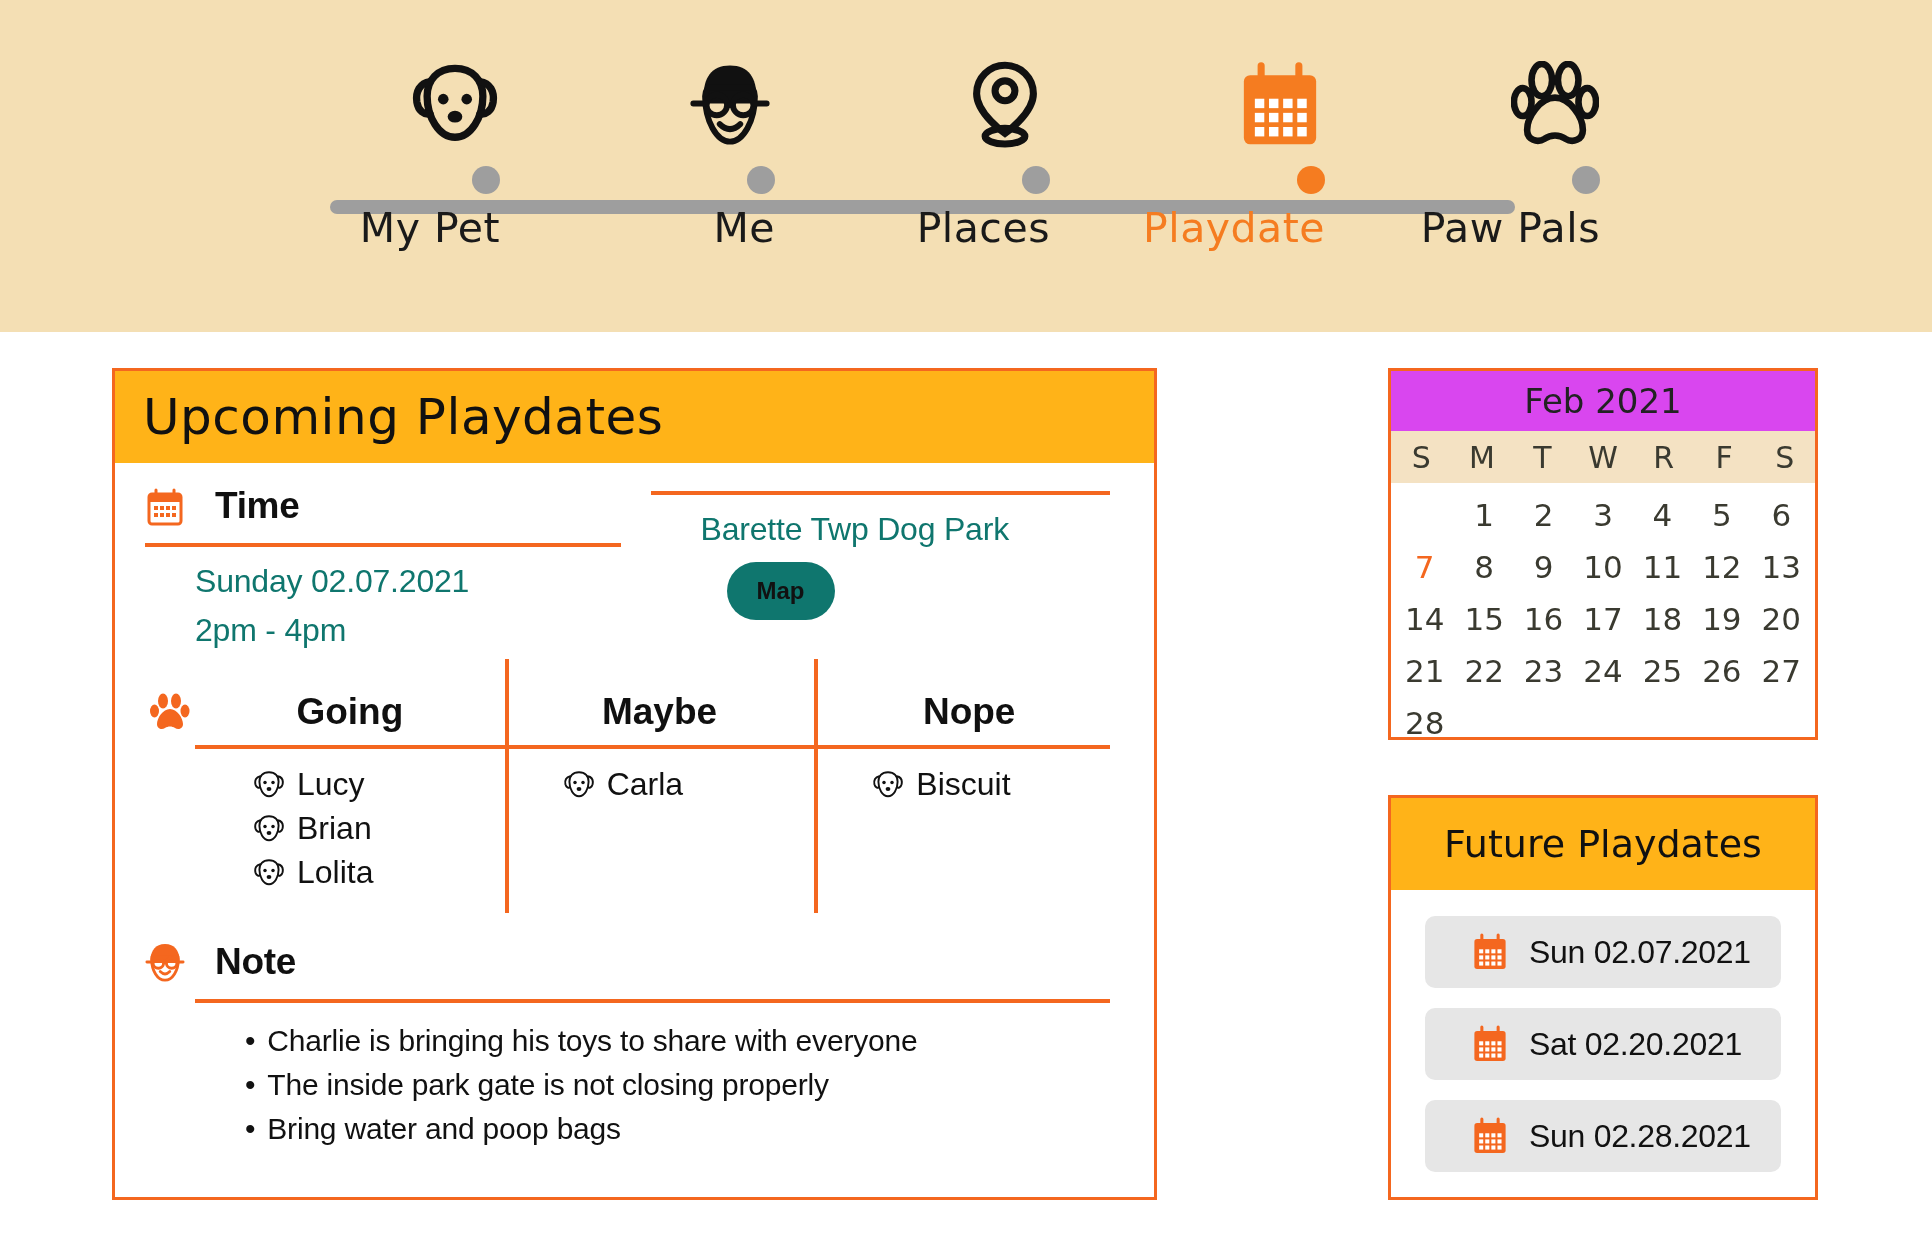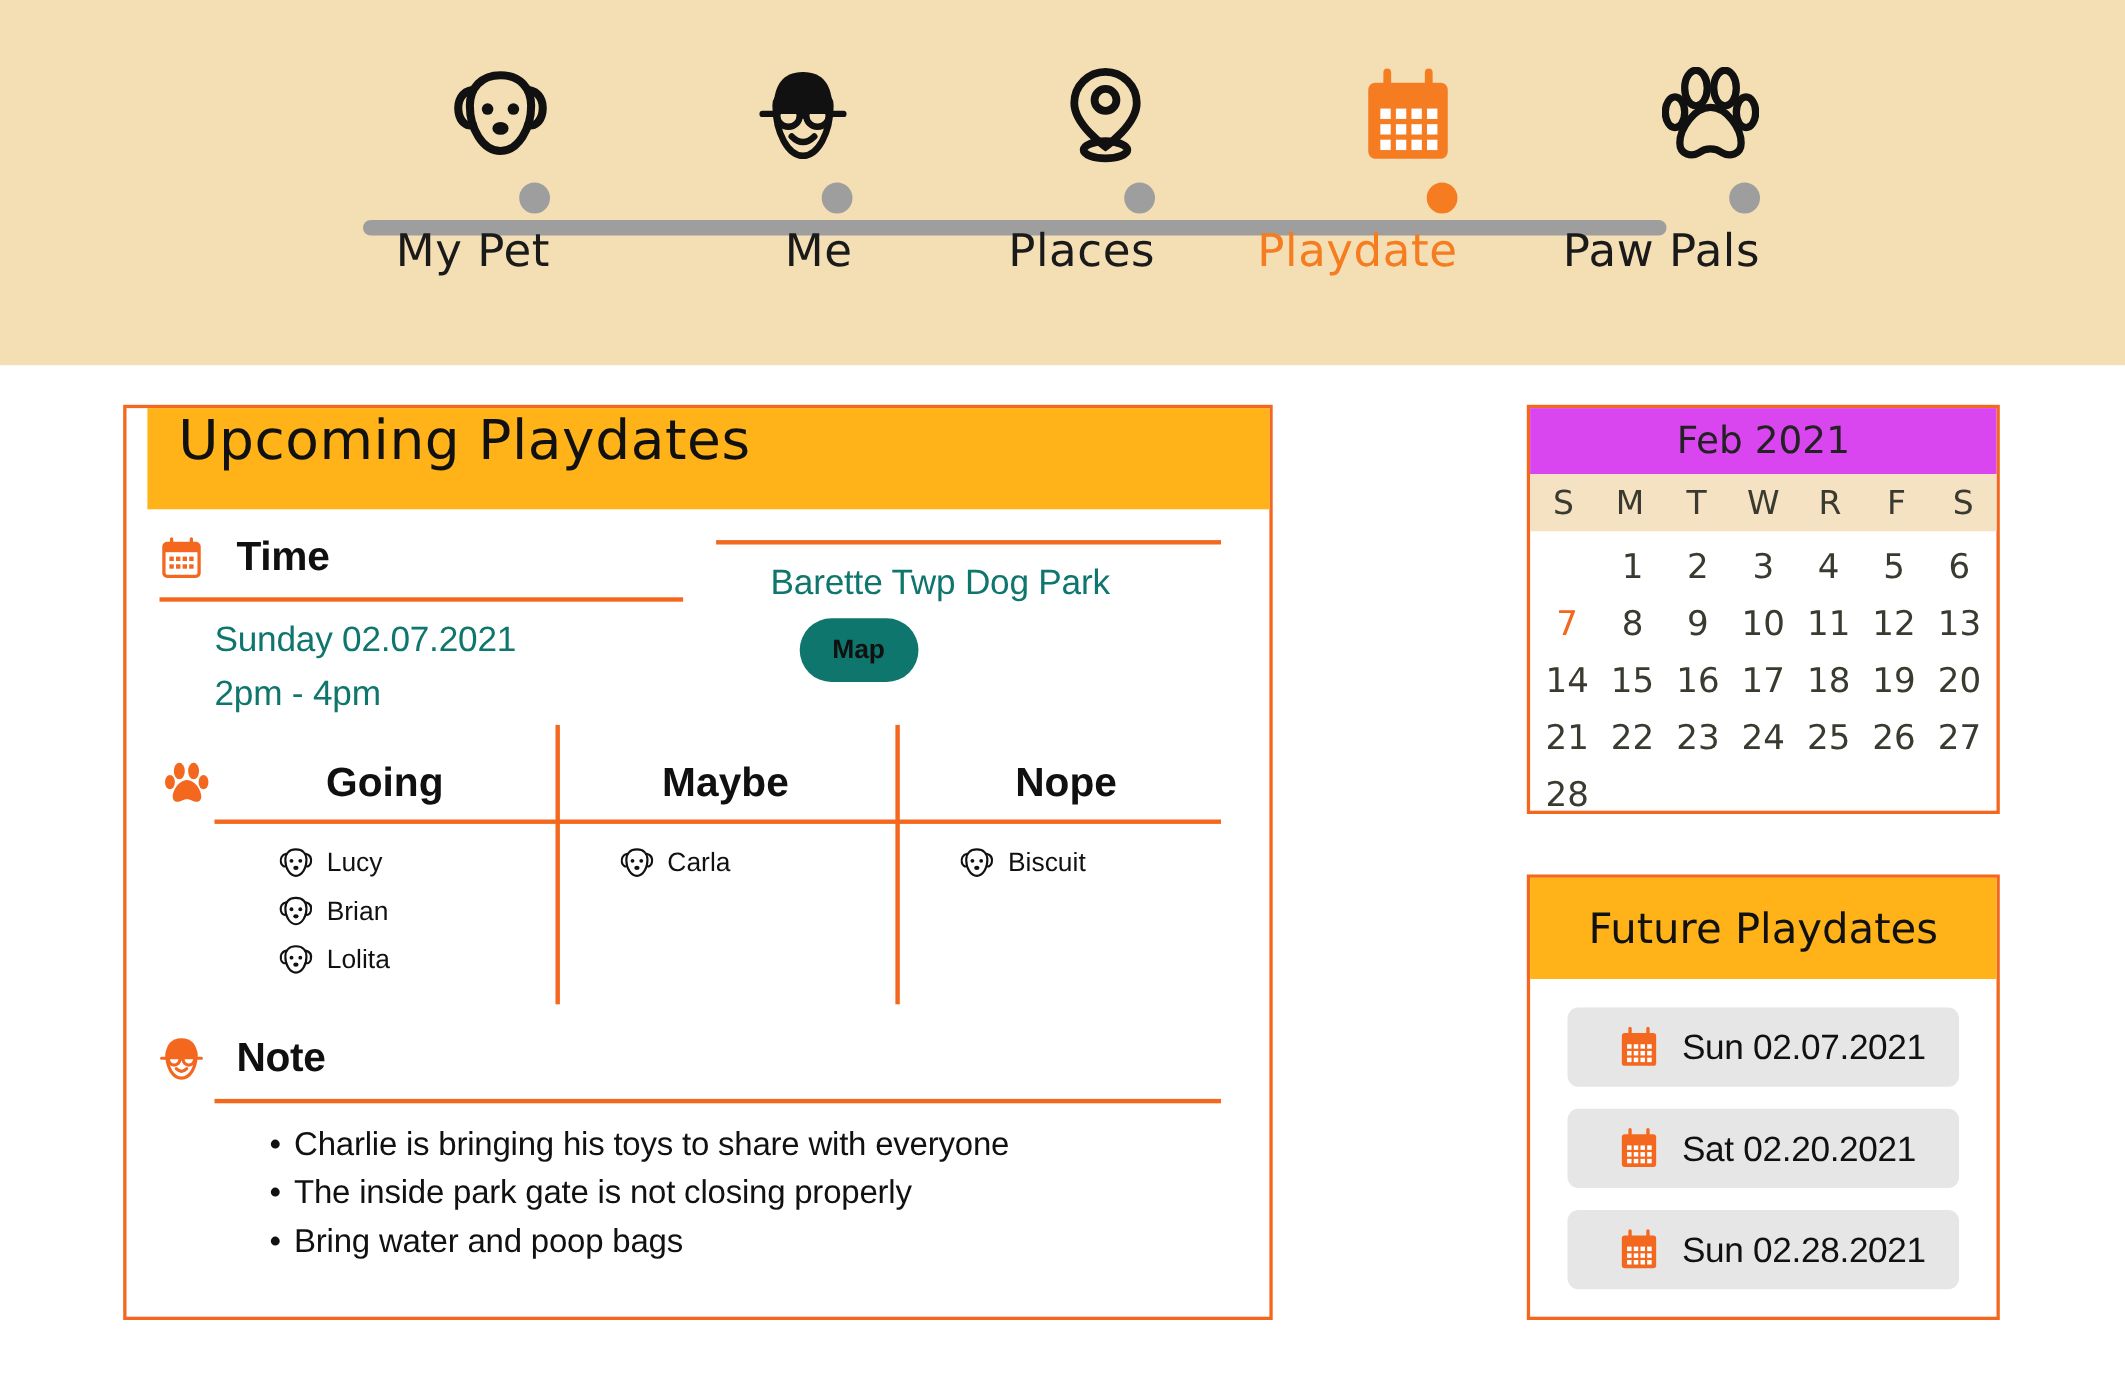--- a/index.html
+++ b/index.html
@@ -54,21 +54,21 @@
   .navstep.active .navlabel { color: #f57c20; }
 
   
   .maincard {
     position: absolute; left: 112px; top: 368px;
     width: 1045px; height: 832px;
     border: 3px solid #f4671f; background: #ffffff;
   }
   .maincard-head {
     height: 92px; background: #ffb318;
-    display: flex; align-items: flex-start; padding-left: 28px; margin-left: 19px;
+    display: flex; align-items: center; padding-left: 28px;
   }
   .maincard-title {
     font-family: "DejaVu Sans", sans-serif;
     font-size: 50px; color: #111; letter-spacing: 0.5px;
   }
   .maincard-body { padding: 22px 30px 0 30px; position: relative; }
 
   
   .tp-row { display: flex; }
   .tp-col { width: 50%; }
@@ -100,21 +100,21 @@
   .rsvp-col { flex: 1; text-align: center; position: relative; }
   .rsvp-col .colname {
     font-size: 37px; font-weight: 600; color: #101010; line-height: 50px;
     display: block;
   }
   .rsvp-rule { height: 4px; background: #f4671f; margin-left: 50px; margin-right: 14px; margin-top: 6px; }
   .rsvp-lists { display: flex; margin-top: 14px; margin-left: 50px; min-height: 150px; position: relative; }
   .rsvp-list { flex: 1; padding-left: 58px; }
   .rsvp-item {
     display: flex; align-items: center; gap: 12px;
-    font-size: 24px; color: #111; height: 43px; margin-bottom: 1px;
+    font-size: 32px; color: #111; height: 43px; margin-bottom: 1px;
   }
   .vdiv { position: absolute; width: 4px; background: #f4671f; }
 
   
   .note { margin-top: 28px; }
   .note .sec-rule { margin-left: 50px; margin-right: 14px; }
   .note-list { margin-top: 16px; margin-left: 100px; }
   .note-item {
     font-size: 30px; color: #111; line-height: 44px;
     display: flex; gap: 12px; letter-spacing: -0.2px;

